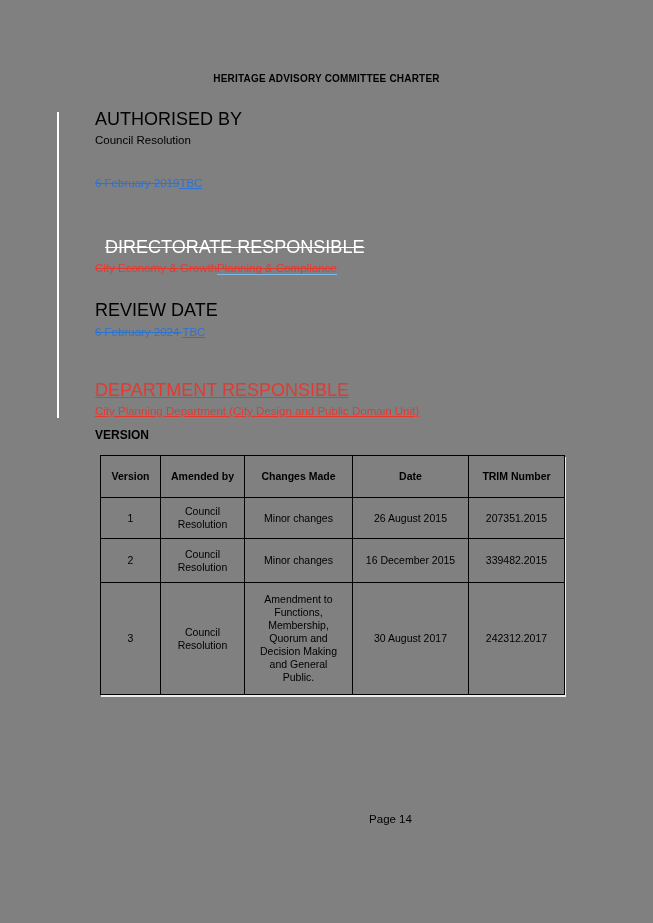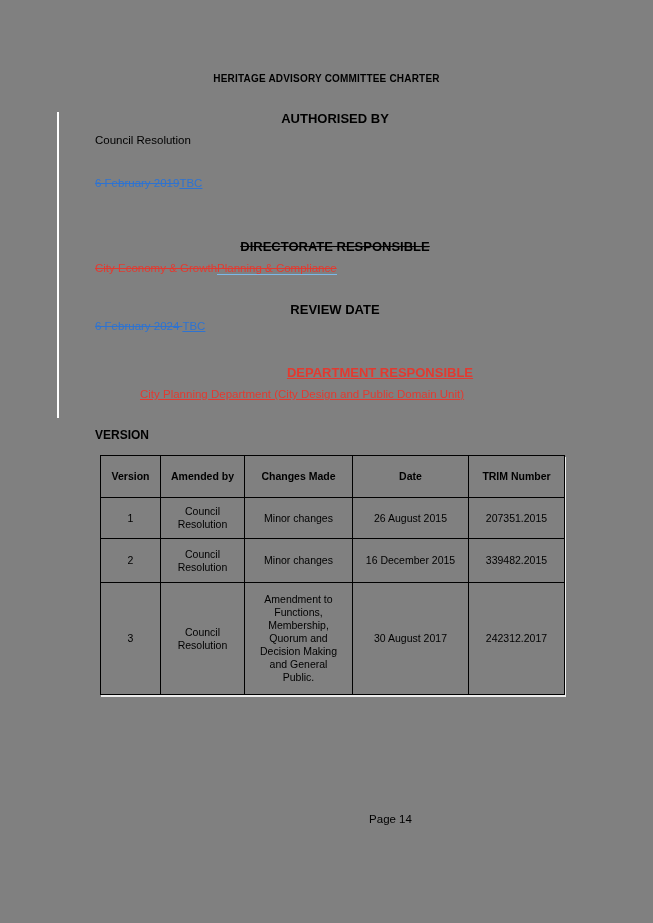--- a/index.html
+++ b/index.html
@@ -17,35 +17,35 @@
     position:absolute;top:73px;left:0;width:653px;
     text-align:center;font-size:10px;font-weight:bold;letter-spacing:.2px;
   }
 
   .change-bar{
     position:absolute;left:57px;top:112px;width:2px;height:306px;
     background:#ffffff;
   }
 
   .section{position:absolute;left:95px;width:480px;}
-  .sec-heading{font-size:13px;font-weight:bold;line-height:14px;text-align:center;}
+  .sec-heading{font-size:18px;font-weight:normal;line-height:14px;}
   .sec-body{font-size:11.5px;line-height:14px;}
 
   .s1{top:112px;} .s1 .sec-body{margin-top:7px;}
   .s2{top:176px;} .s2 .sec-body{}
   .s3{top:240px;} .s3 .sec-body{margin-top:7px;}
-  .s4{top:303px;} .s4 .sec-body{margin-top:2px;}
-  .s5{top:366px;margin-left:45px;} .s5 .sec-body{margin-top:7px;}
+  .s4{top:303px;} .s4 .sec-body{margin-top:8px;}
+  .s5{top:383px;} .s5 .sec-body{margin-top:7px;}
 
   .del-blue{color:#2d73d2;text-decoration:line-through;}
   .ins-blue{color:#2d73d2;text-decoration:underline;}
   .del-red{color:#e23a30;text-decoration:line-through;}
   .ins-red{color:#e23a30;text-decoration:underline;}
   .delins-red{color:#e23a30;text-decoration:line-through;border-bottom:1.5px solid #7db8e8;}
-  .h-del{color:#000000;text-decoration:line-through;}
+  .h-del{color:#ffffff;text-decoration:line-through;margin-left:10px;}
   .h-ins{color:#e23a30;text-decoration:underline;}
 
   .version-heading{
     position:absolute;left:95px;top:428px;
     font-size:12px;font-weight:bold;
   }
 
   table.version{
     position:absolute;left:100px;top:455px;
     border-collapse:collapse;table-layout:fixed;

